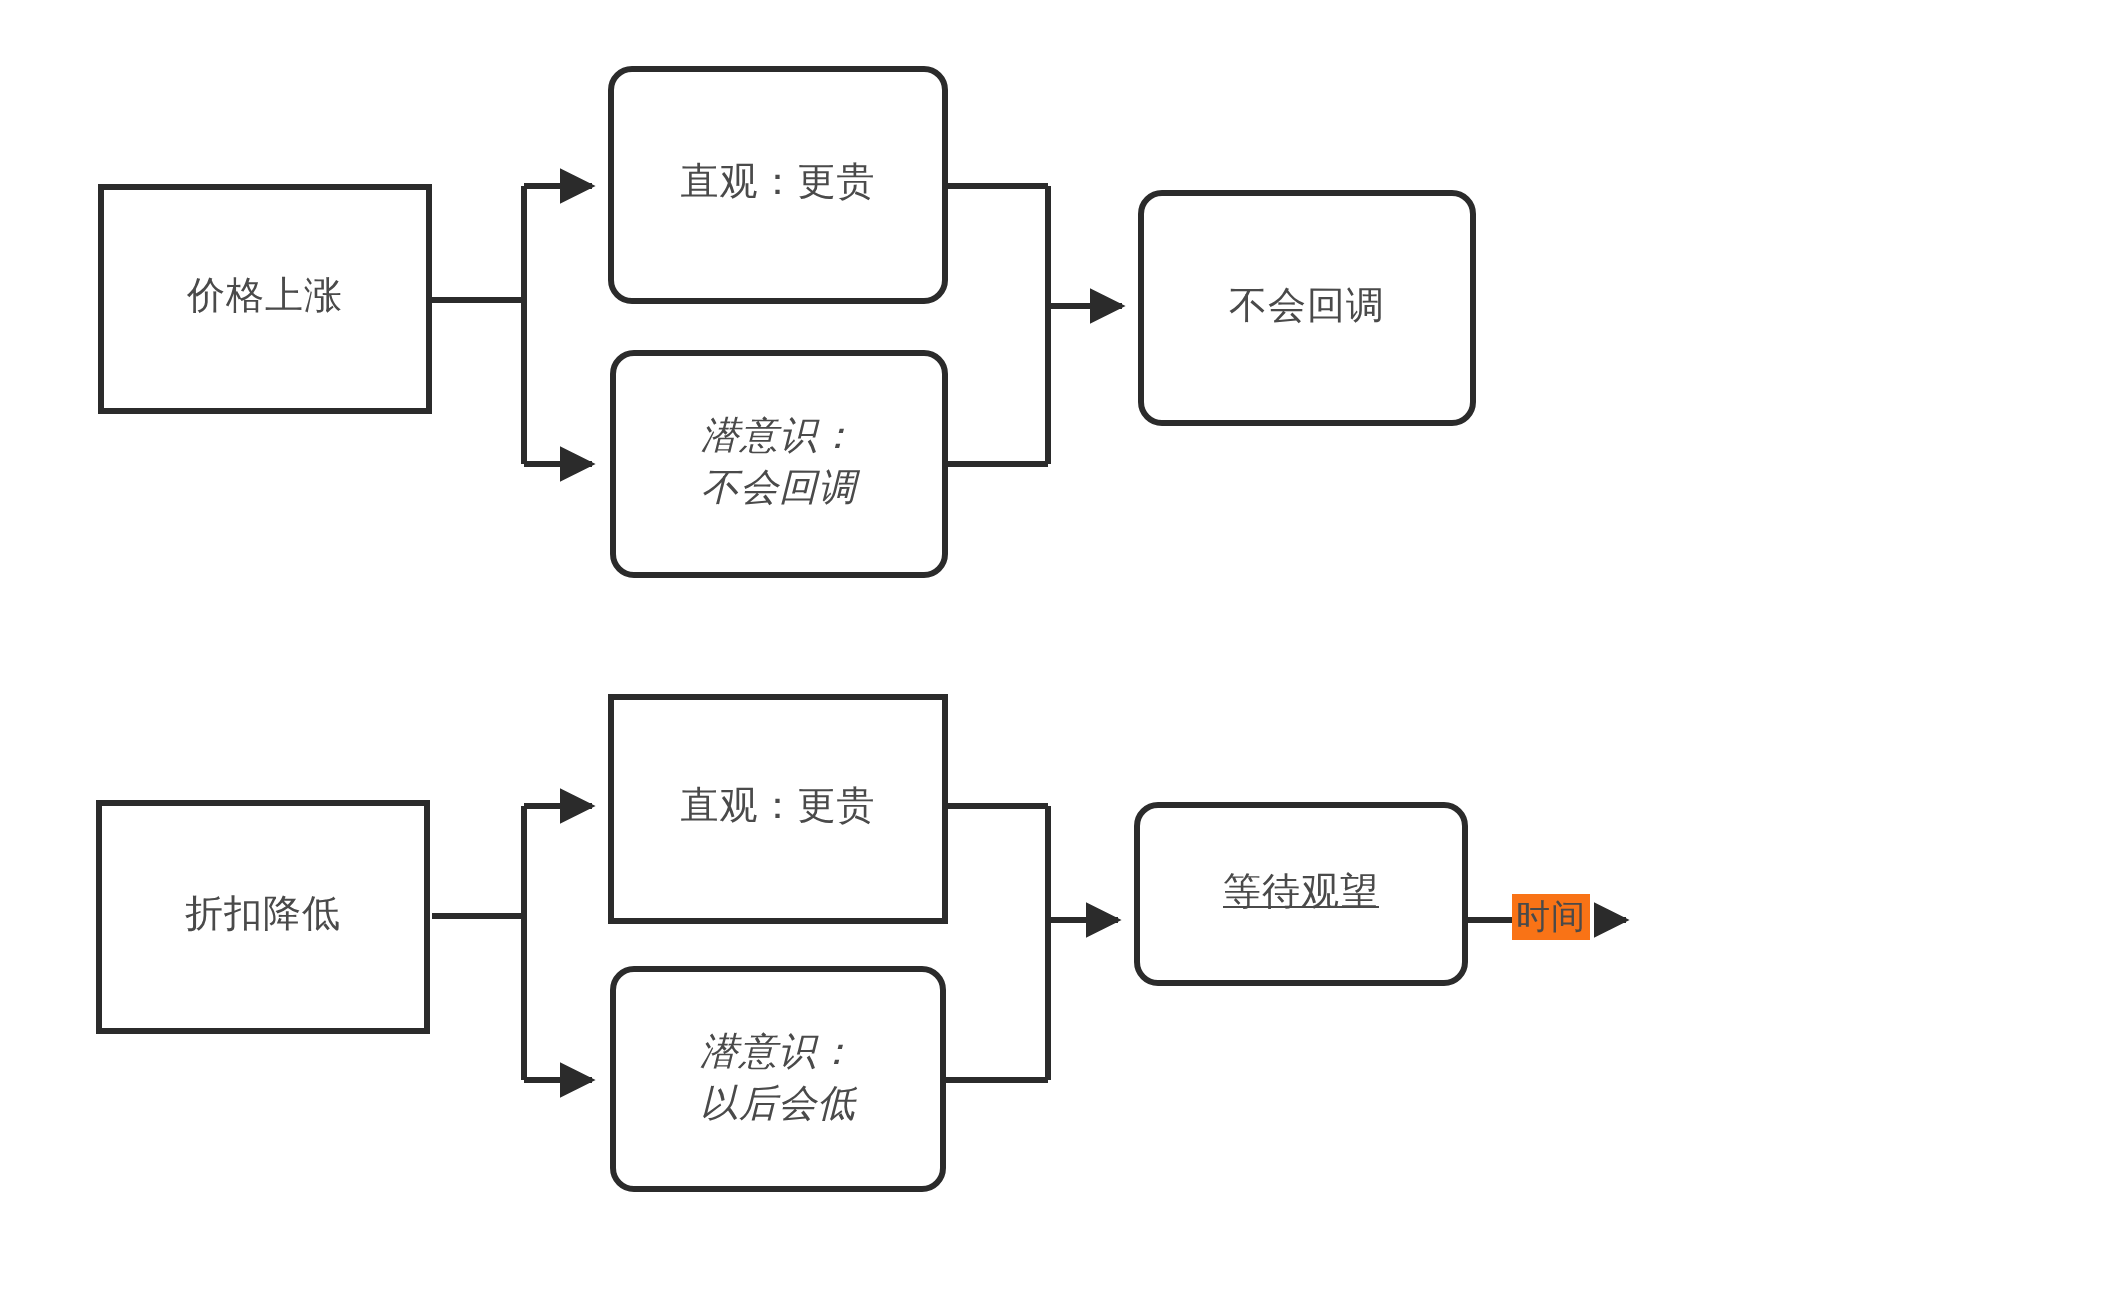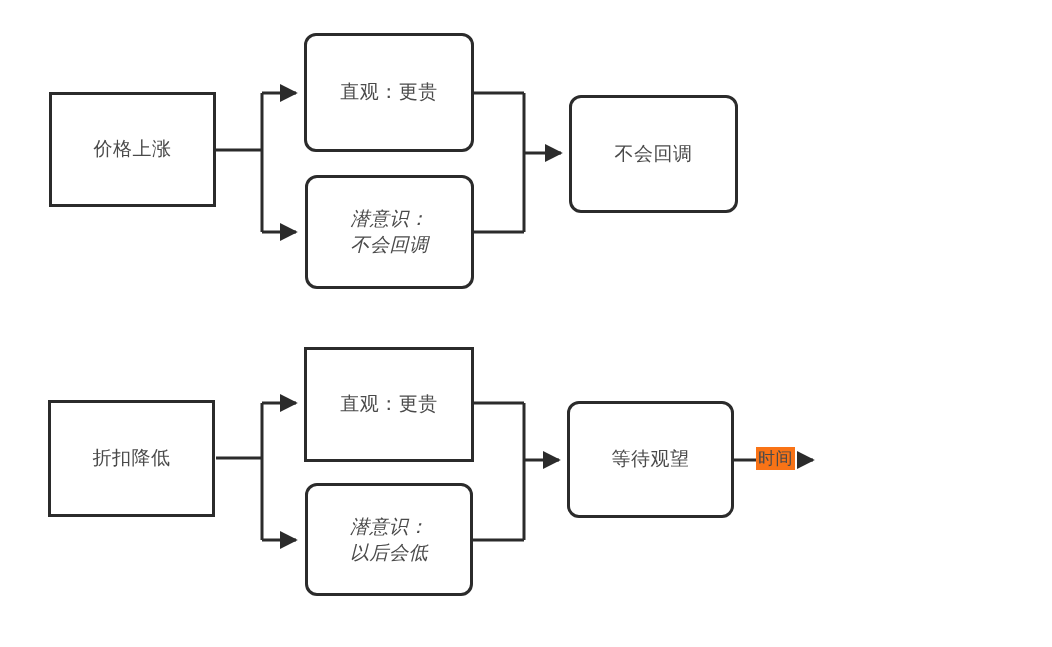--- a/index.html
+++ b/index.html
@@ -133,21 +133,21 @@
 
   <div class="node sharp" style="left:304px; top:347px; width:170px; height:115px;">
     <span>直观：更贵</span>
   </div>
 
   <div class="node rounded two-line" style="left:305px; top:483px; width:168px; height:113px;">
     <span>潜意识：
 以后会低</span>
   </div>
 
-  <div class="node rounded" style="left:567px; top:401px; width:167px; height:117px;">
+  <div class="node rounded" style="left:567px; top:401px; width:167px; height:92px;text-decoration:underline;">
     <span>等待观望</span>
   </div>
 
 
   <div class="edge-label" style="left:756px; top:447px;">
     <span>时间</span>
   </div>
 
 </div>
 

